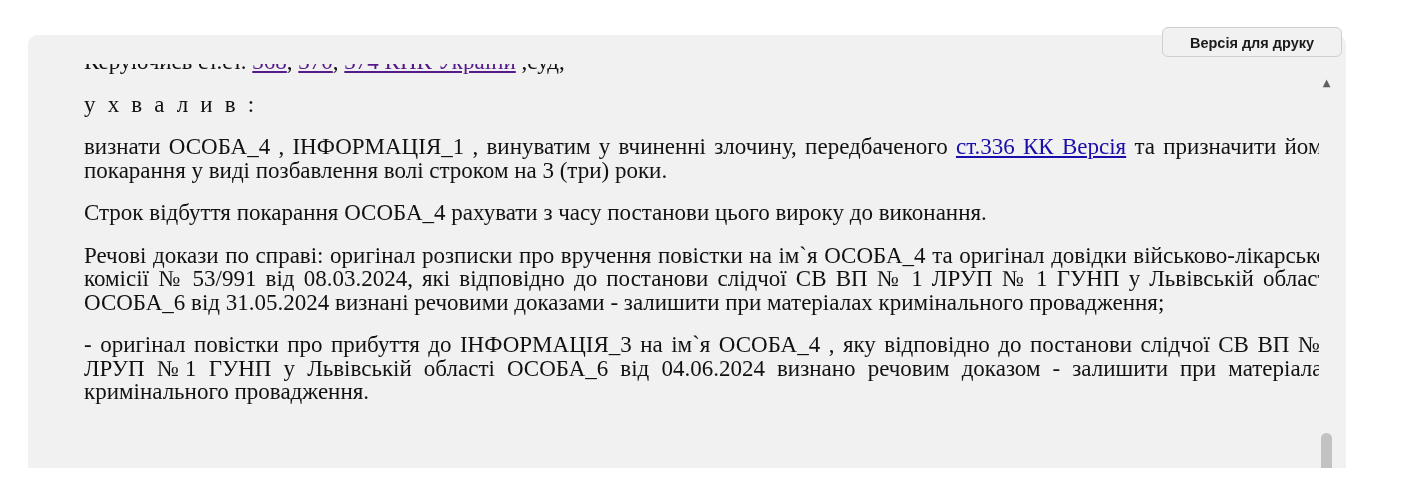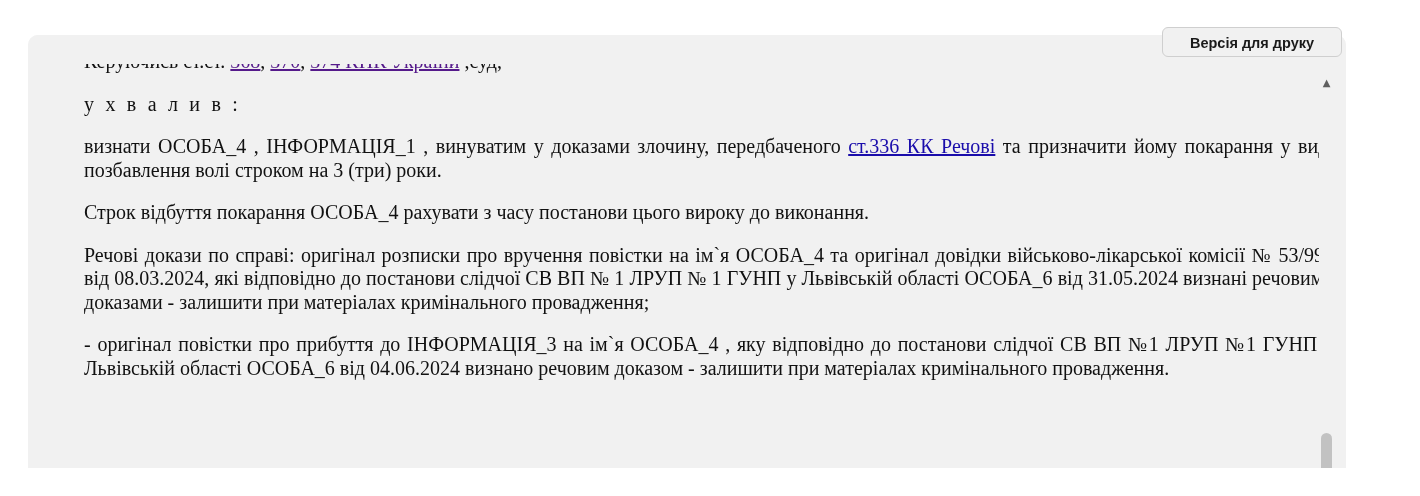--- a/index.html
+++ b/index.html
@@ -74,21 +74,21 @@
     box-sizing: border-box;
   }
 
   .doc-text {
     position: absolute;
     left: 44px;
     top: -14px;
     width: 1250px;
     color: #111111;
     font-family: "Liberation Serif", serif;
-    font-size: 20px;
+    font-size: 23px;
     line-height: 23.5px;
     text-align: justify;
   }
 
   .doc-text p {
     margin: 0 0 19px 0;
     text-align: justify;
     text-justify: inter-word;
   }
 
@@ -201,21 +201,21 @@
       <div class="print-button">Версія для друку</div>
     </div>
 
     <div class="doc-panel">
       <div class="doc-text">
 
         <p><span>Керуючись ст.ст. </span><a class="lnk visited" href="#">368</a><span>, </span><a class="lnk visited" href="#">370</a><span>, </span><a class="lnk visited" href="#">374 КПК України</a><span> ,суд, -</span></p>
 
         <p class="spaced">у х в а л и в :</p>
 
-        <p><span>визнати ОСОБА_4 , ІНФОРМАЦІЯ_1 , винуватим у доказами злочину, передбаченого </span><a class="blue" href="#">ст.336 КК Речові</a><span> та призначити йому покарання у виді позбавлення волі строком на 3 (три) роки.</span></p>
+        <p><span>визнати ОСОБА_4 , ІНФОРМАЦІЯ_1 , винуватим у вчиненні злочину, передбаченого </span><a class="blue" href="#">ст.336 КК Версія</a><span> та призначити йому покарання у виді позбавлення волі строком на 3 (три) роки.</span></p>
 
         <p>Строк відбуття покарання ОСОБА_4 рахувати з часу постанови цього вироку до виконання.</p>
 
 
         <p>Речові докази по справі: оригінал розписки про вручення повістки на ім`я ОСОБА_4 та оригінал довідки військово-лікарської комісії № 53/991 від 08.03.2024, які відповідно до постанови слідчої СВ ВП № 1 ЛРУП № 1 ГУНП у Львівській області ОСОБА_6 від 31.05.2024 визнані речовими доказами - залишити при матеріалах кримінального провадження;</p>
 
         <p class="last">- оригінал повістки про прибуття до ІНФОРМАЦІЯ_3 на ім`я ОСОБА_4 , яку відповідно до постанови слідчої СВ ВП №1 ЛРУП №1 ГУНП у Львівській області ОСОБА_6 від 04.06.2024 визнано речовим доказом - залишити при матеріалах кримінального провадження.</p>
 
       </div>
     </div>

